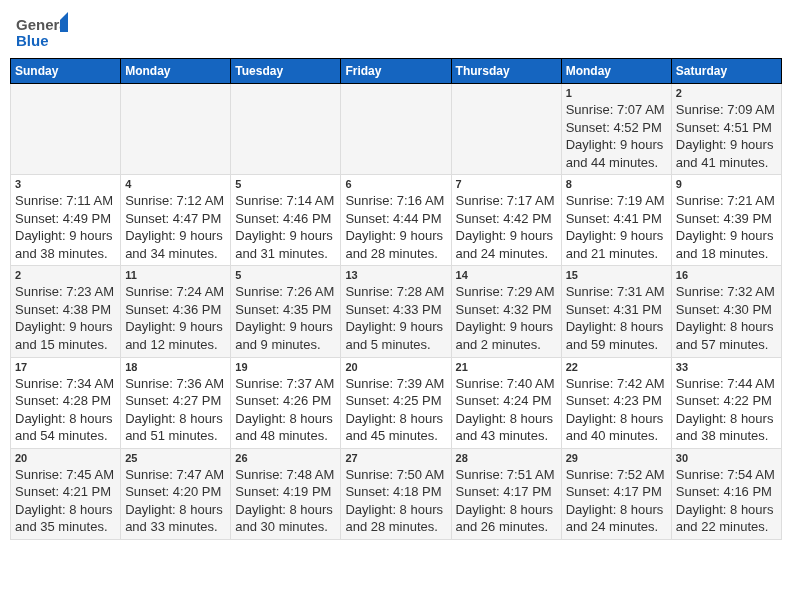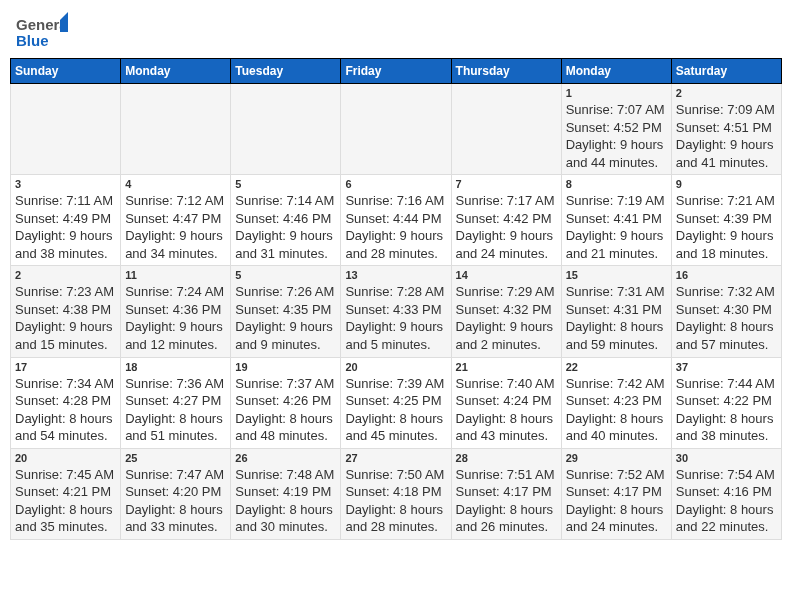--- a/index.html
+++ b/index.html
@@ -218,21 +218,21 @@
           </td>
           <td>
             <span class="day-number">21</span>
             <div class="day-info">Sunrise: 7:40 AM<br>Sunset: 4:24 PM<br>Daylight: 8 hours and 43 minutes.</div>
           </td>
           <td>
             <span class="day-number">22</span>
             <div class="day-info">Sunrise: 7:42 AM<br>Sunset: 4:23 PM<br>Daylight: 8 hours and 40 minutes.</div>
           </td>
           <td>
-            <span class="day-number">37</span>
+            <span class="day-number">33</span>
             <div class="day-info">Sunrise: 7:44 AM<br>Sunset: 4:22 PM<br>Daylight: 8 hours and 38 minutes.</div>
           </td>
         </tr>
         <tr>
           <td>
             <span class="day-number">20</span>
             <div class="day-info">Sunrise: 7:45 AM<br>Sunset: 4:21 PM<br>Daylight: 8 hours and 35 minutes.</div>
           </td>
           <td>
             <span class="day-number">25</span>

